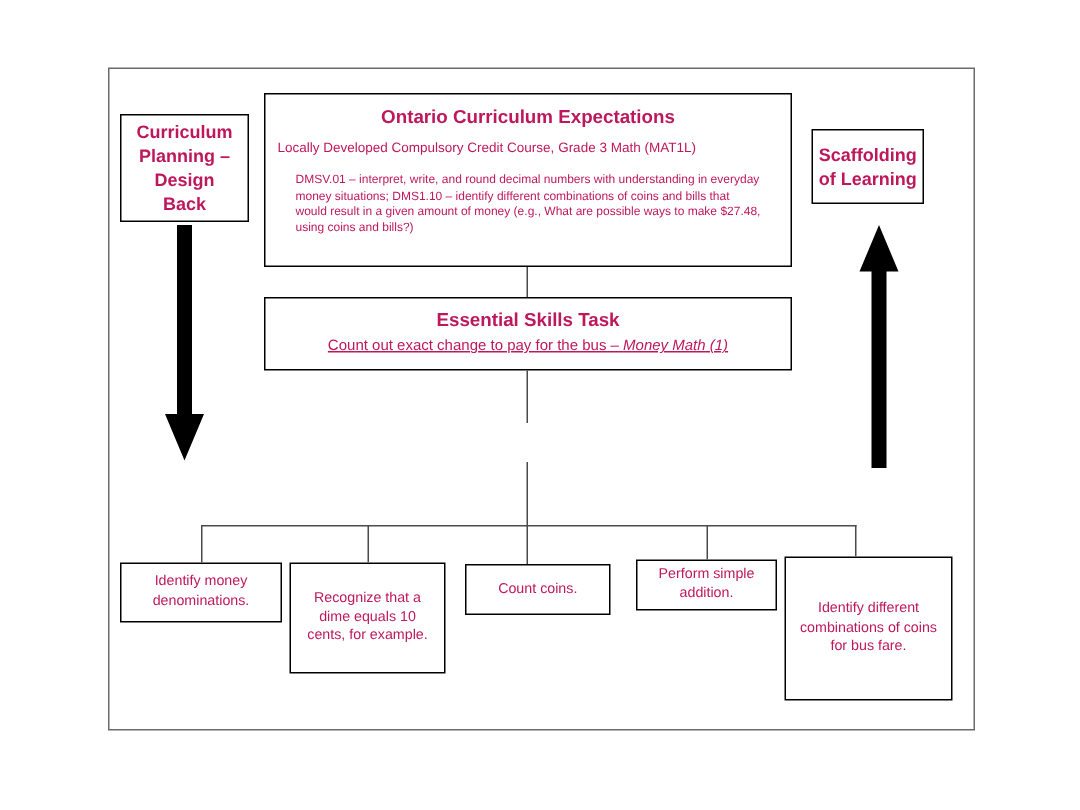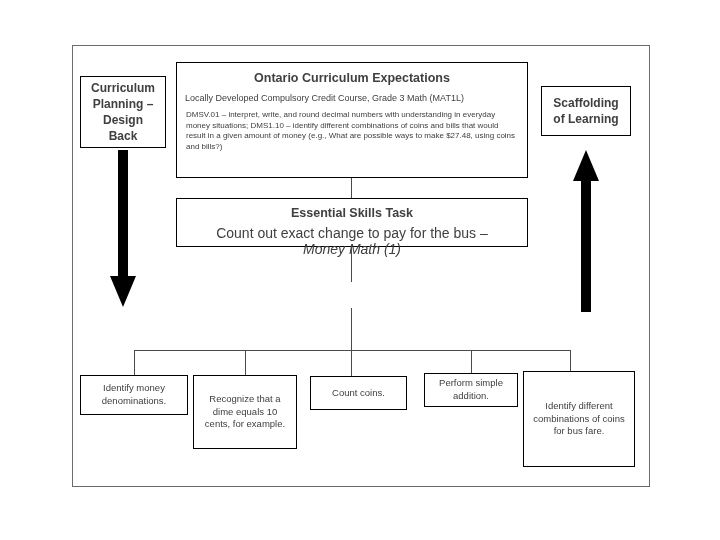--- a/index.html
+++ b/index.html
@@ -1,44 +1,44 @@
 <!DOCTYPE html>
 <html><head>
 <meta charset="utf-8">
 <style>
   html,body{margin:0;padding:0;background:#ffffff;}
   .stage{
     position:relative;
     width:720px;height:540px;
     background:#ffffff;
     font-family:"Liberation Sans", sans-serif;
-    color:#404040;
+    color:#be185d;
     overflow:hidden;
   }
   .outer{
     position:absolute;left:72px;top:45px;width:576px;height:440px;
     border:1px solid #6b6b6b;background:#fff;
   }
   .box{
     position:absolute;border:1px solid #000;background:#fff;box-sizing:border-box;
   }
   .top-box{left:176px;top:62px;width:352px;height:116px;padding:6px 8px;}
   .top-title{font-weight:bold;font-size:12.5px;text-align:center;margin:2px 0 8px 0;}
   .top-sub{font-size:9px;margin:0 0 7px 0;}
-  .top-body{font-size:8px;line-height:1.32;margin:1px;}
+  .top-body{font-size:8px;line-height:1.32;margin:12px;}
   .ess-box{left:176px;top:198px;width:352px;height:49px;padding:5px 24px;text-align:center;}
   .ess-title{font-weight:bold;font-size:12.5px;margin:2px 0 5px 0;}
-  .ess-body{font-size:14px;margin:0;}
+  .ess-body{font-size:10px;margin:0;text-decoration:underline;}
   .ess-body .it{font-style:italic;}
   .skill-box{left:176px;top:282px;width:352px;height:26px;display:flex;align-items:center;justify-content:center;}
   .skill-title{font-weight:bold;font-size:12.5px;}
   .side-box{display:flex;align-items:center;justify-content:center;text-align:center;
     font-weight:bold;font-size:12px;line-height:1.35;padding:0 6px;}
   .left-box{left:80px;top:76px;width:86px;height:72px;}
-  .right-box{left:541px;top:86px;width:90px;height:50px;}
+  .right-box{left:541px;top:86px;width:75px;height:50px;}
   .act-box{display:flex;align-items:center;justify-content:center;text-align:center;
     font-size:9.5px;line-height:1.35;padding:16px 5px;}
   .act-1{left:80px;top:375px;width:108px;height:40px;}
   .act-2{left:193px;top:375px;width:104px;height:74px;}
   .act-3{left:310px;top:376px;width:97px;height:16px;}
   .act-4{left:424px;top:373px;width:94px;height:34px;}
   .act-5{left:523px;top:371px;width:112px;height:96px;}
   .line{position:absolute;background:#4a4a4a;}
   .arrow{position:absolute;}
 </style>

